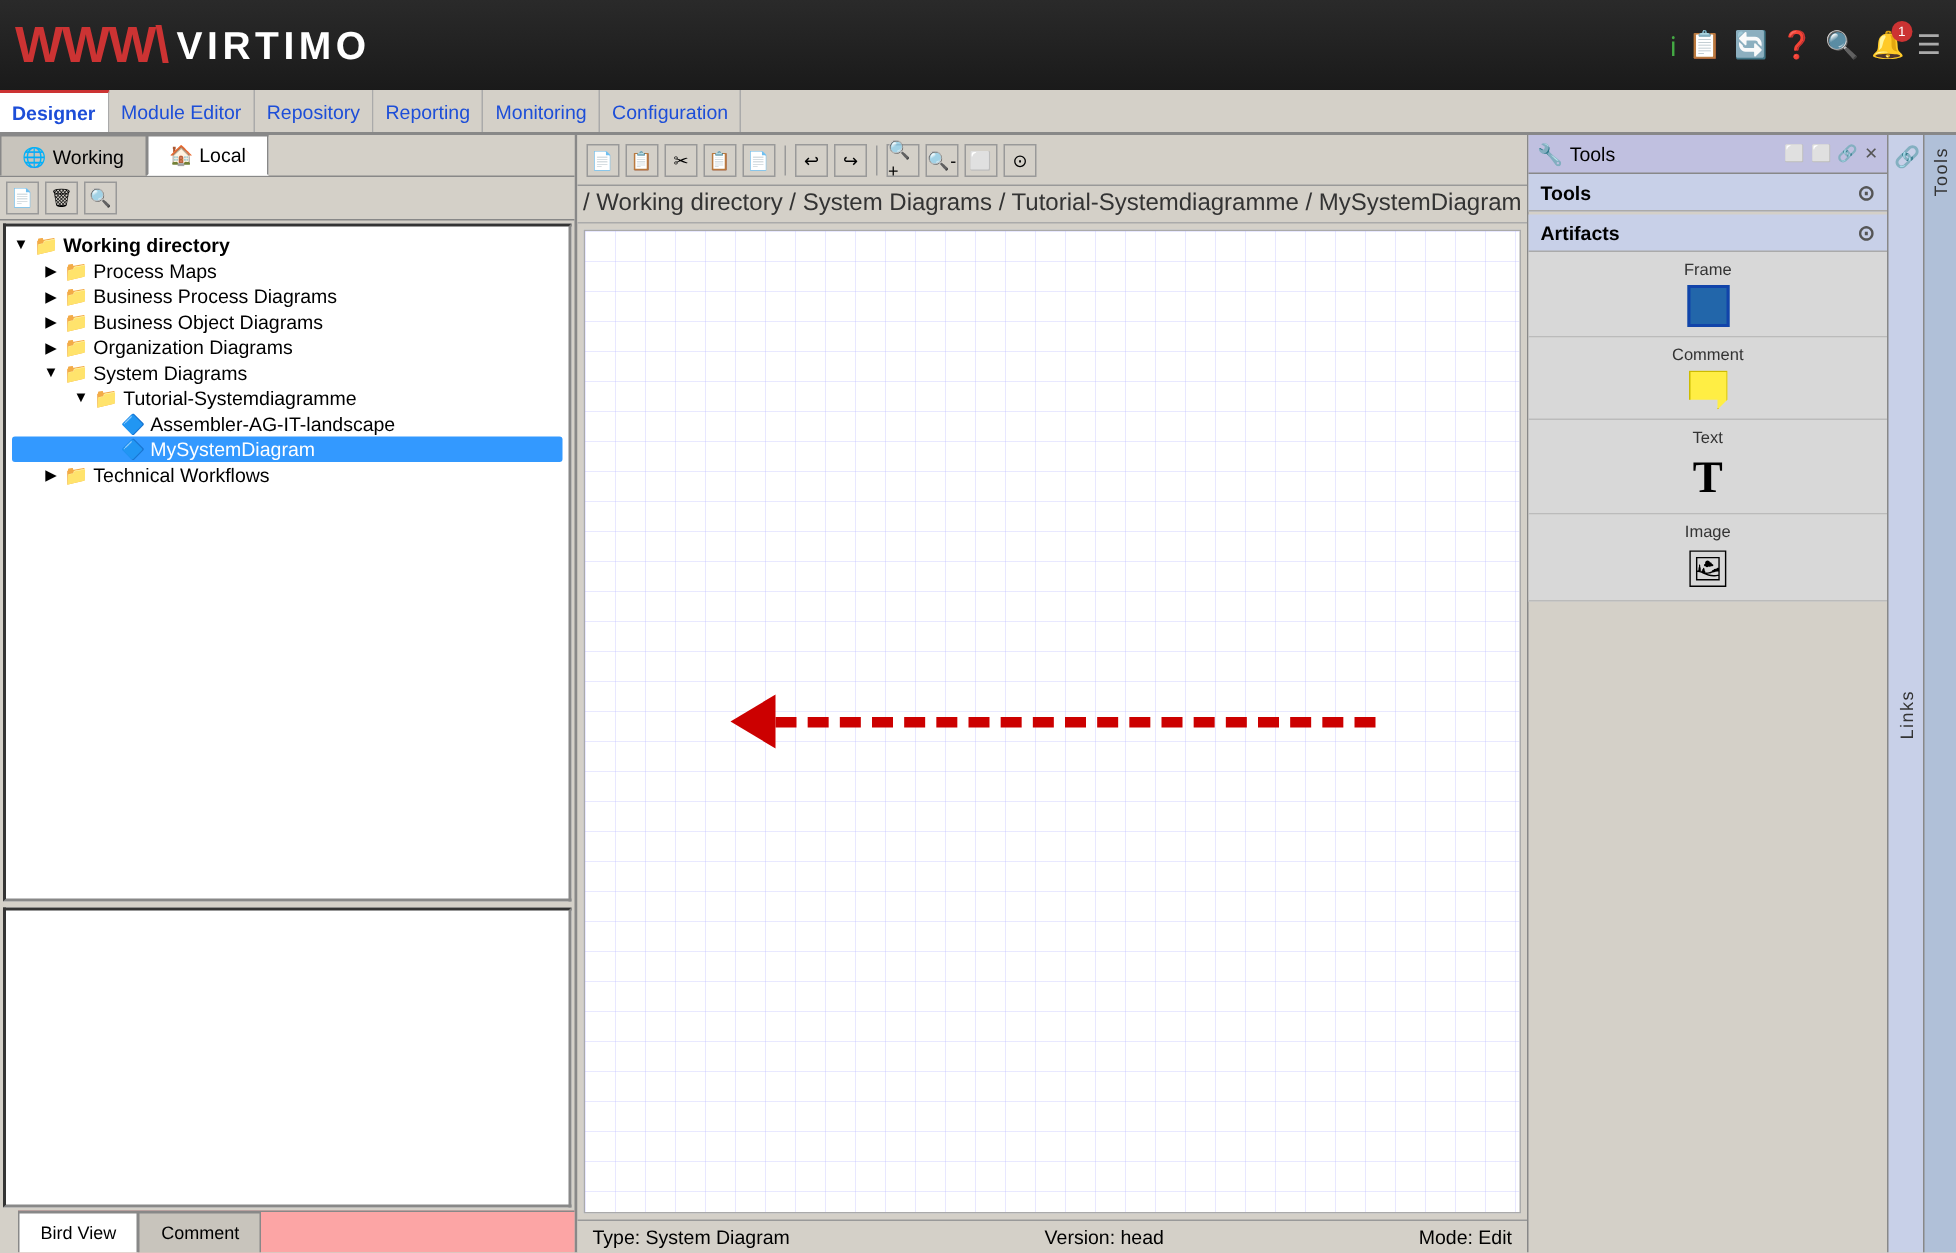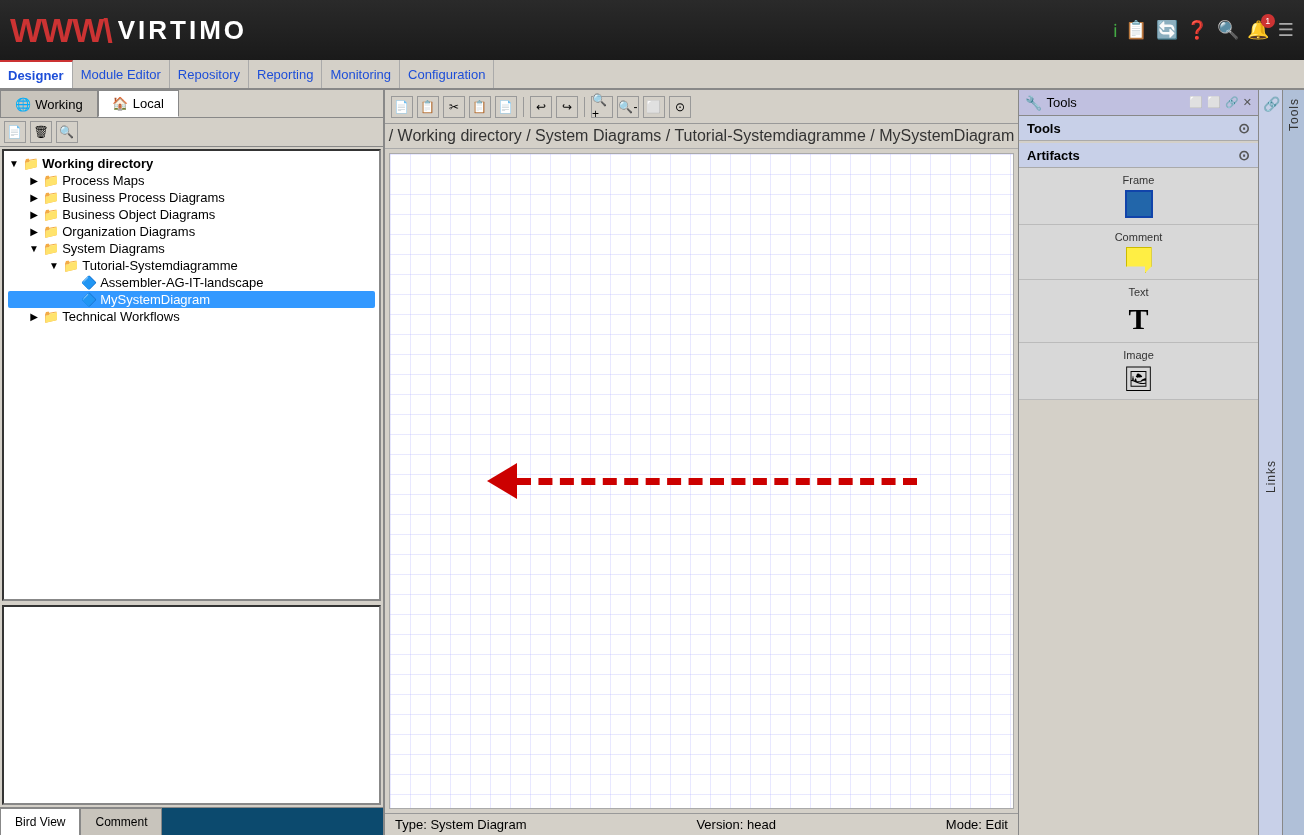--- a/index.html
+++ b/index.html
@@ -148,23 +148,24 @@
     .preview-panel {
       height: 200px;
       background: white;
       border: 2px inset #888;
       margin: 2px;
     }
 
     
     .bottom-tabs {
       display: flex;
-      background: #0c4a6e;
+      background: #fca5a5;
       border-top: 1px solid #888;
       height: 28px;
+      margin-left: 12px;
     }
     .bottom-tab {
       padding: 4px 14px;
       cursor: pointer;
       border: 1px solid #888;
       border-bottom: none;
       background: white;
       display: flex;
       align-items: center;
       font-size: 12px;

